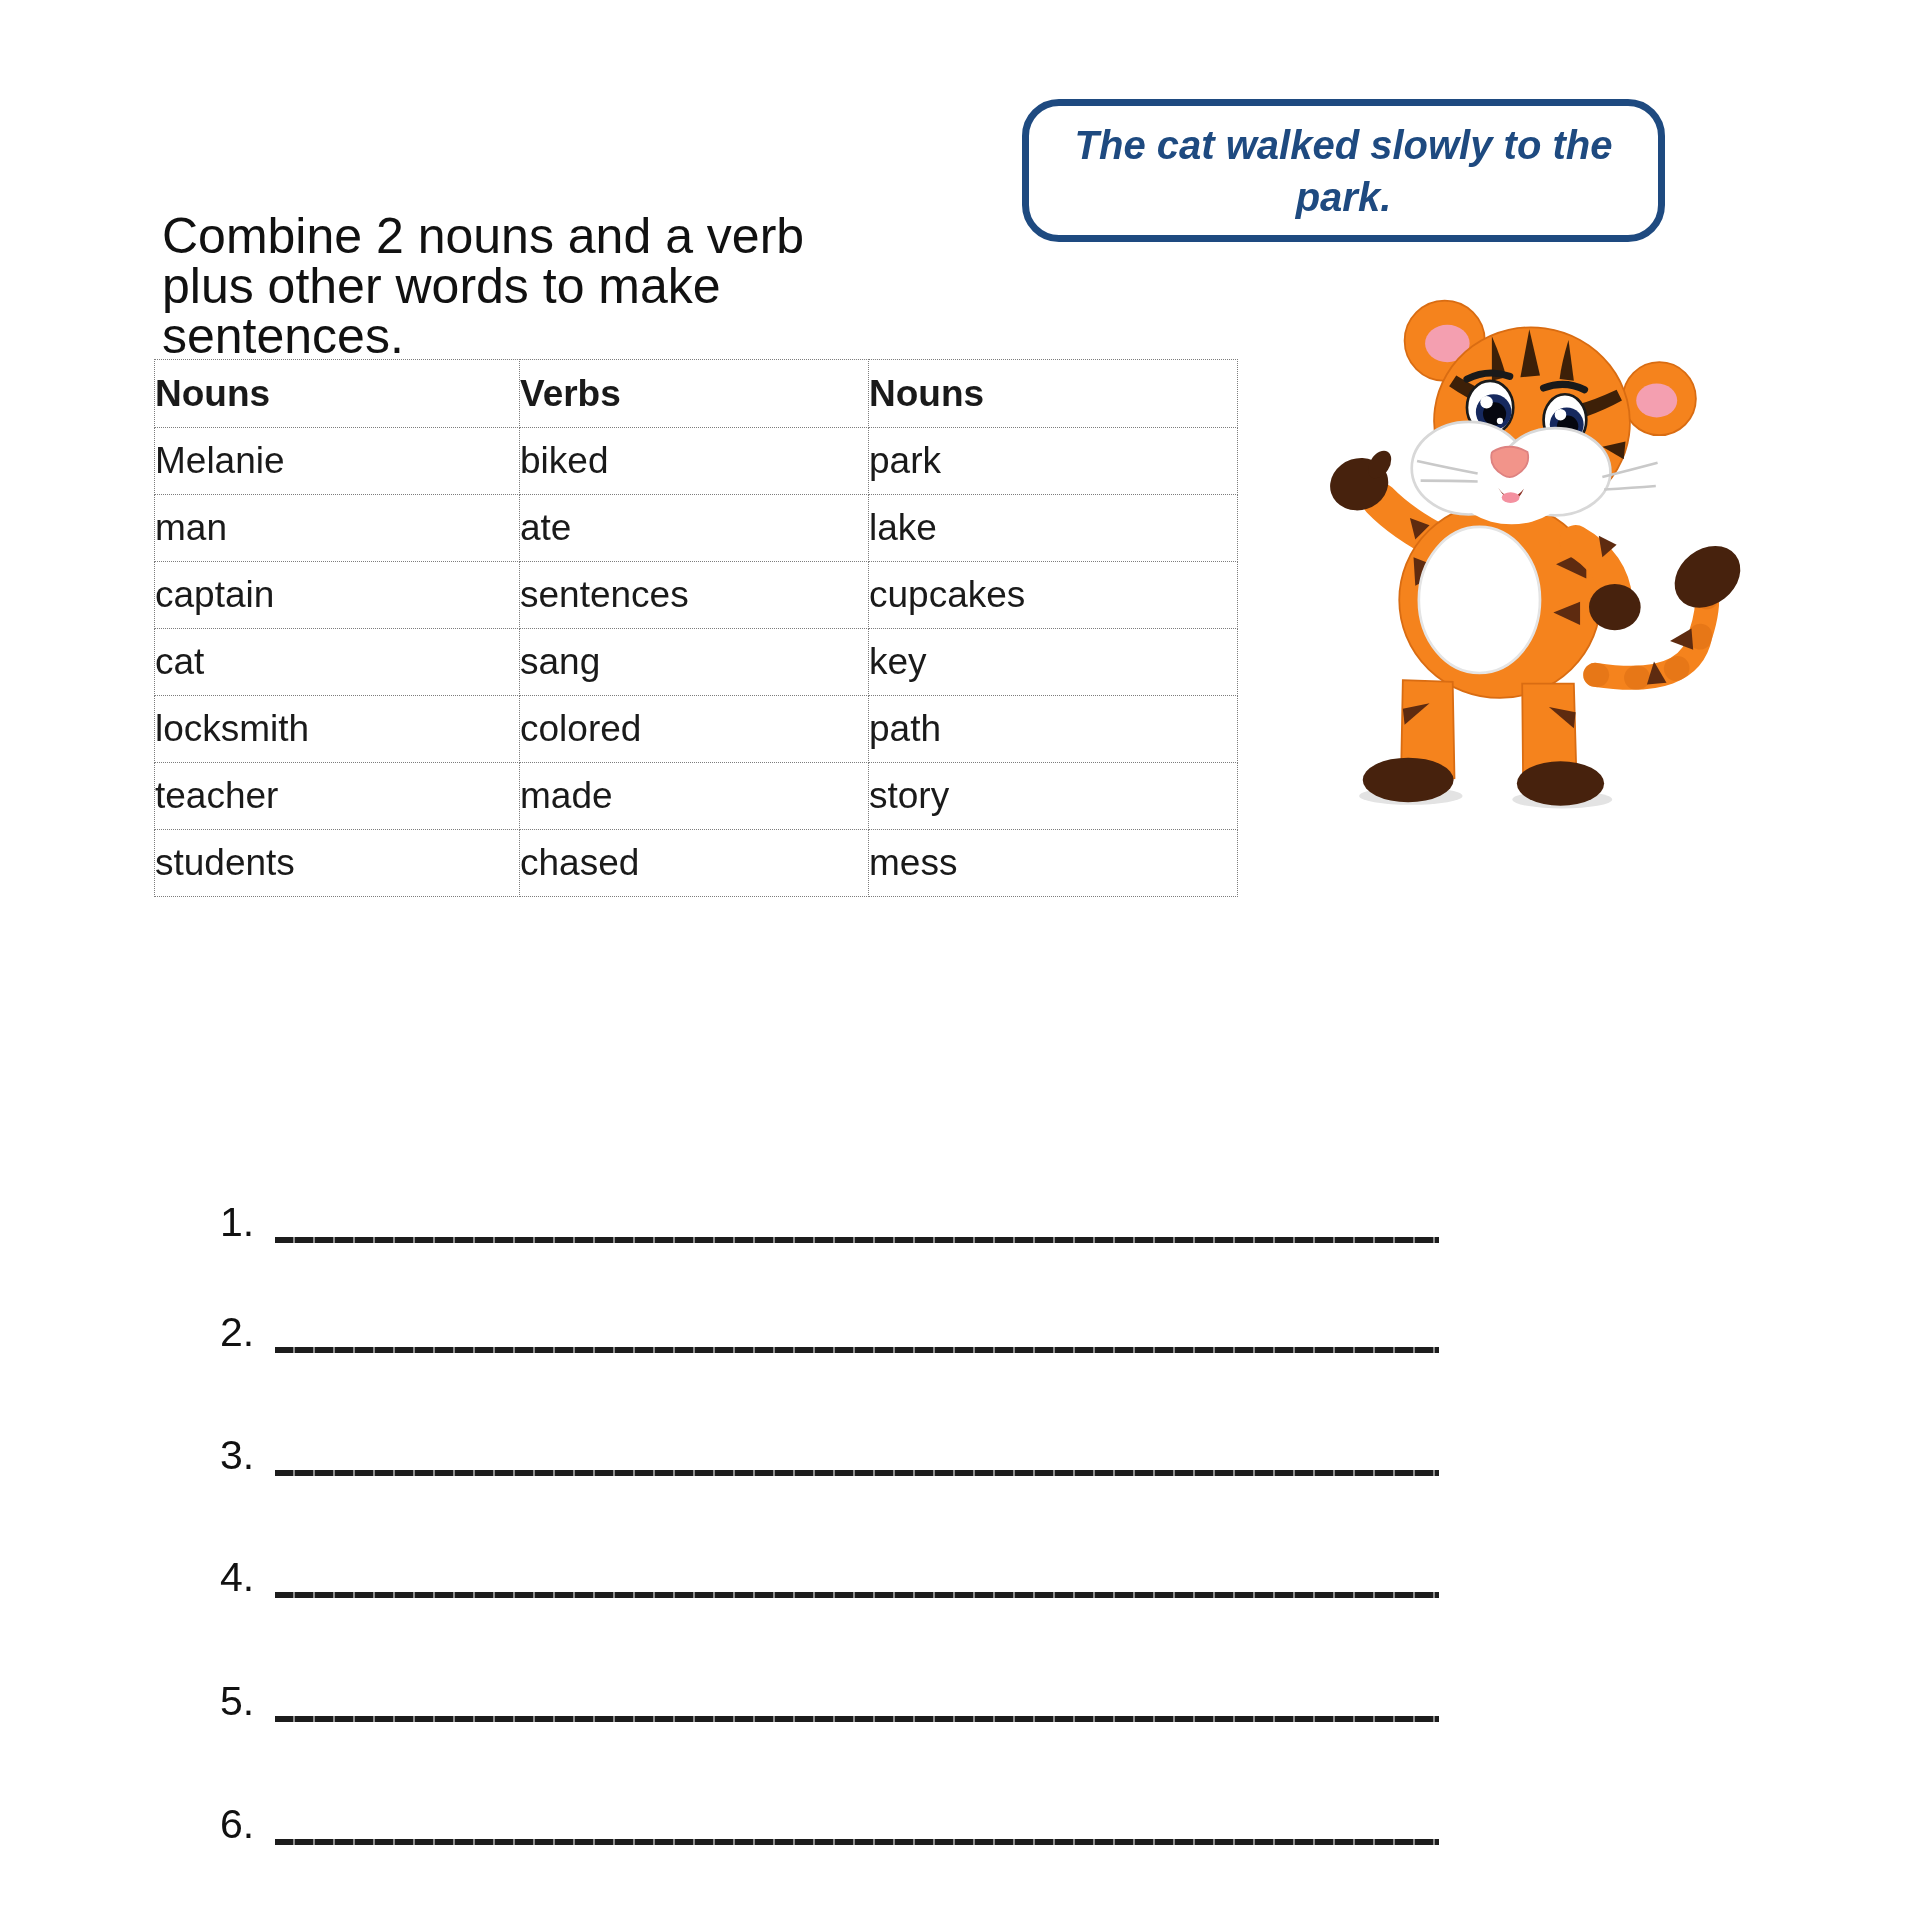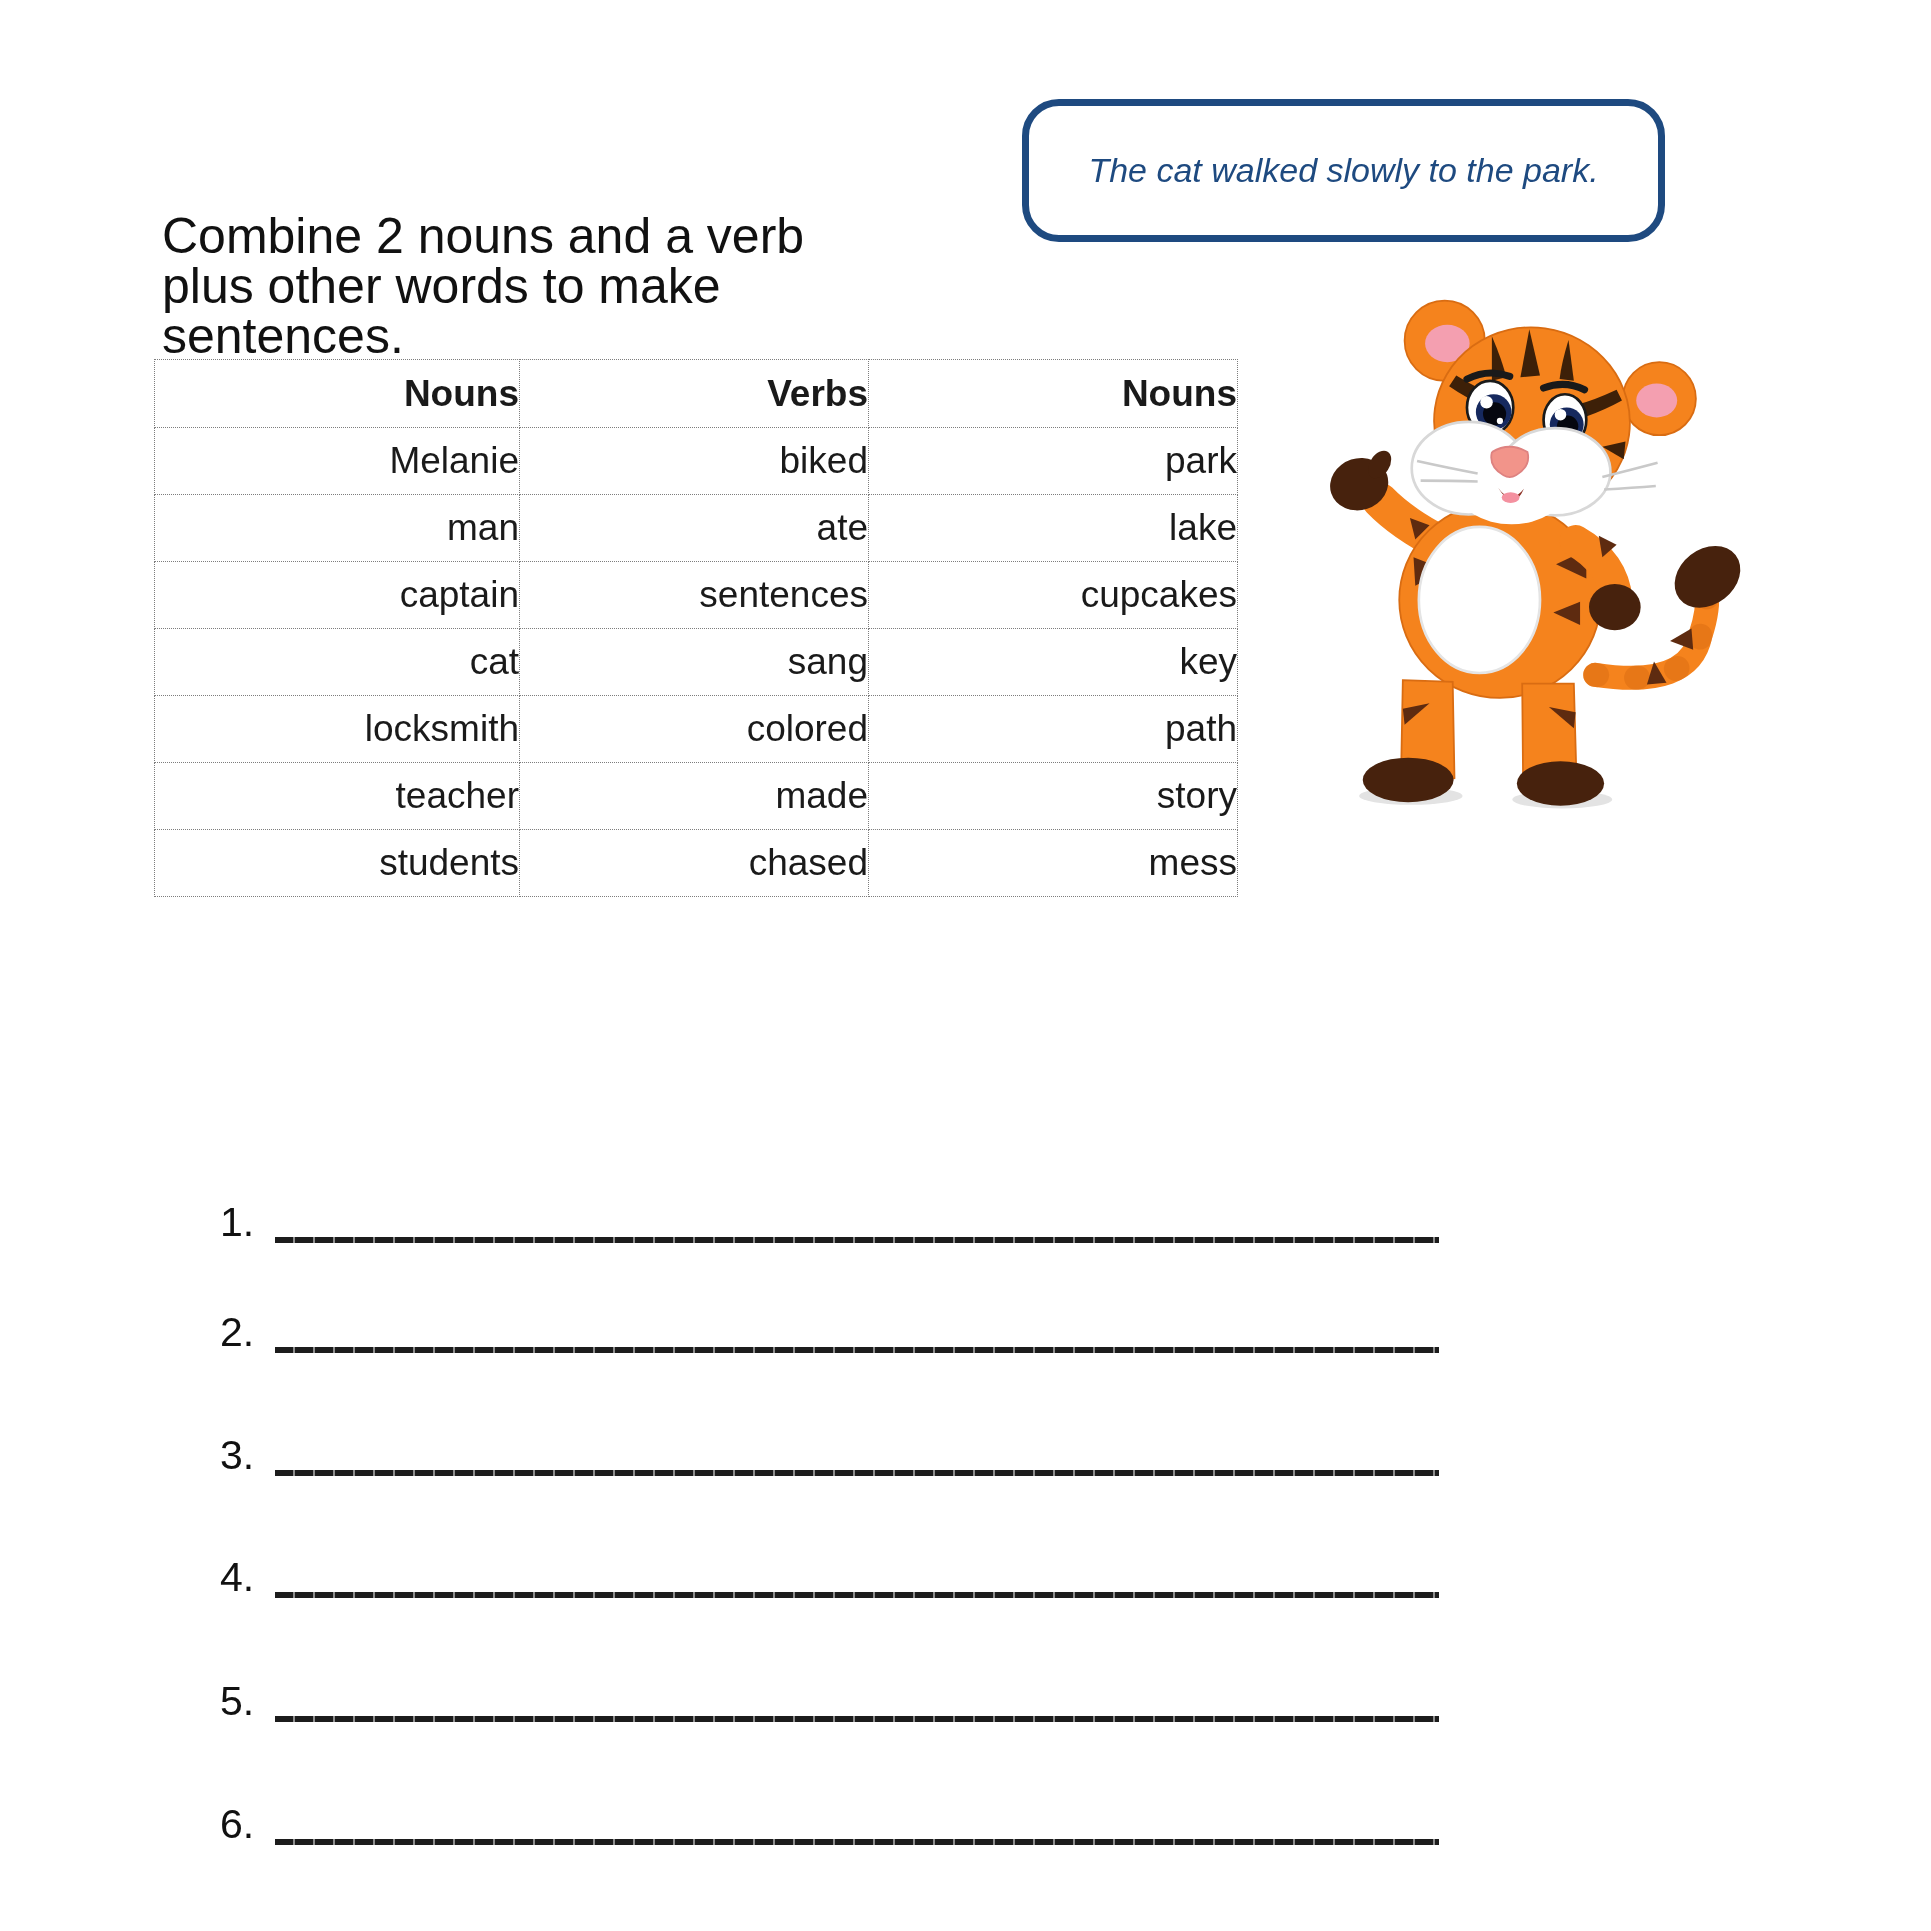--- a/index.html
+++ b/index.html
@@ -16,41 +16,41 @@
     position:absolute;left:1022px;top:99px;
     width:643px;height:143px;
     box-sizing:border-box;
     border:7.7px solid #1E4A80;
     border-radius:37px;
     display:flex;align-items:center;justify-content:center;
   }
   .example-text{
     display:block;width:579px;margin:0 auto;
     text-align:center;
-    font-size:34px;line-height:1.3;
-    font-weight:normal;font-style:italic;
+    font-size:40px;line-height:1.3;
+    font-weight:bold;font-style:italic;
     color:#1E4A80;
   }
   
   .instruction{
     position:absolute;left:162px;top:211px;
     width:719px;
     font-size:50px;line-height:50px;
     color:#111111;
   }
   
   table.word-table{
     position:absolute;left:154px;top:359px;
     width:1082px;
     border-collapse:collapse;
     table-layout:fixed;
   }
   table.word-table th, table.word-table td{
     border:1.9px dotted #7d7d7d;
-    text-align:right;vertical-align:middle;
+    text-align:left;vertical-align:middle;
     font-size:37px;
     padding:0;
   }
   table.word-table th{height:67px;font-weight:bold;}
   table.word-table td{height:66px;font-weight:normal;}
   
   .tiger{position:absolute;left:1289px;top:290px;width:502px;height:579px;}
   
   .blank-row{
     position:absolute;left:220px;

